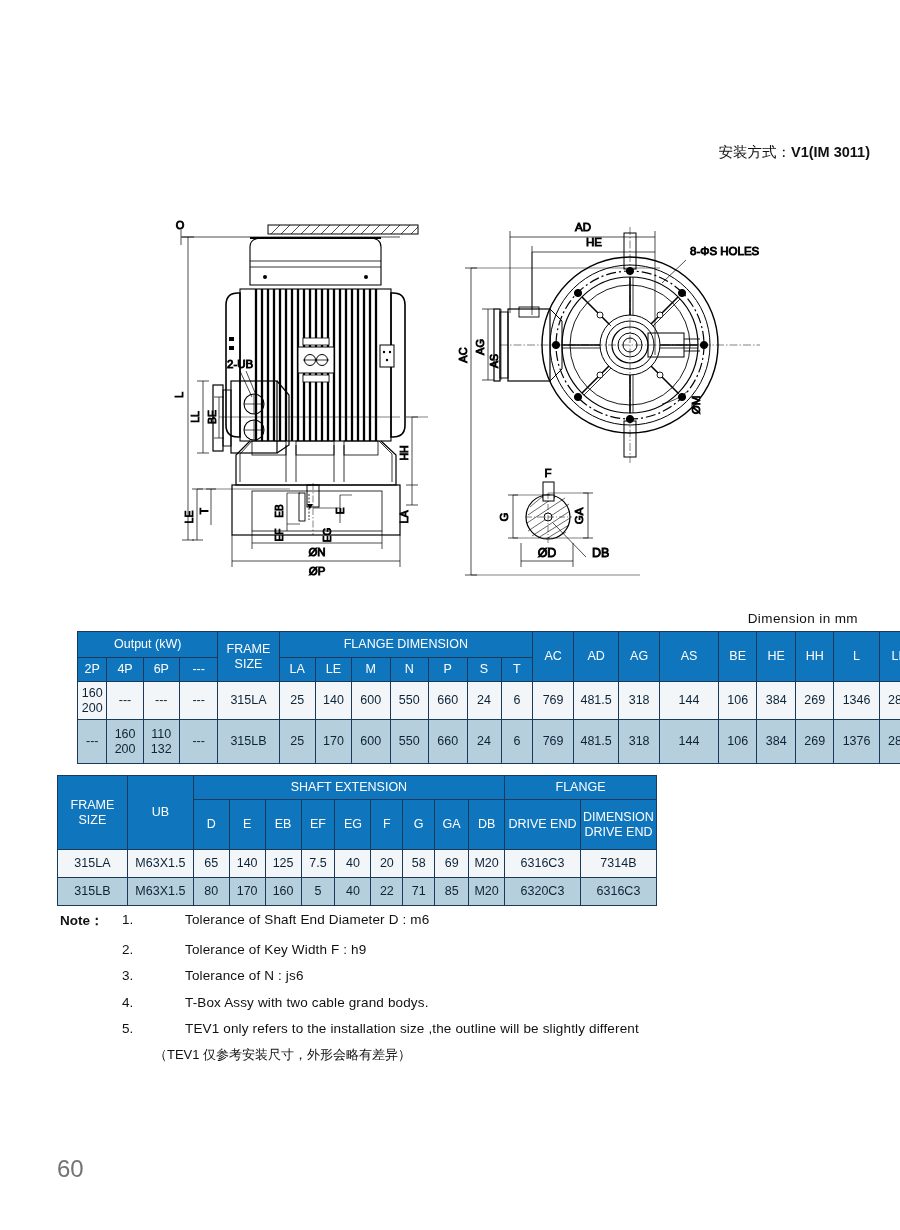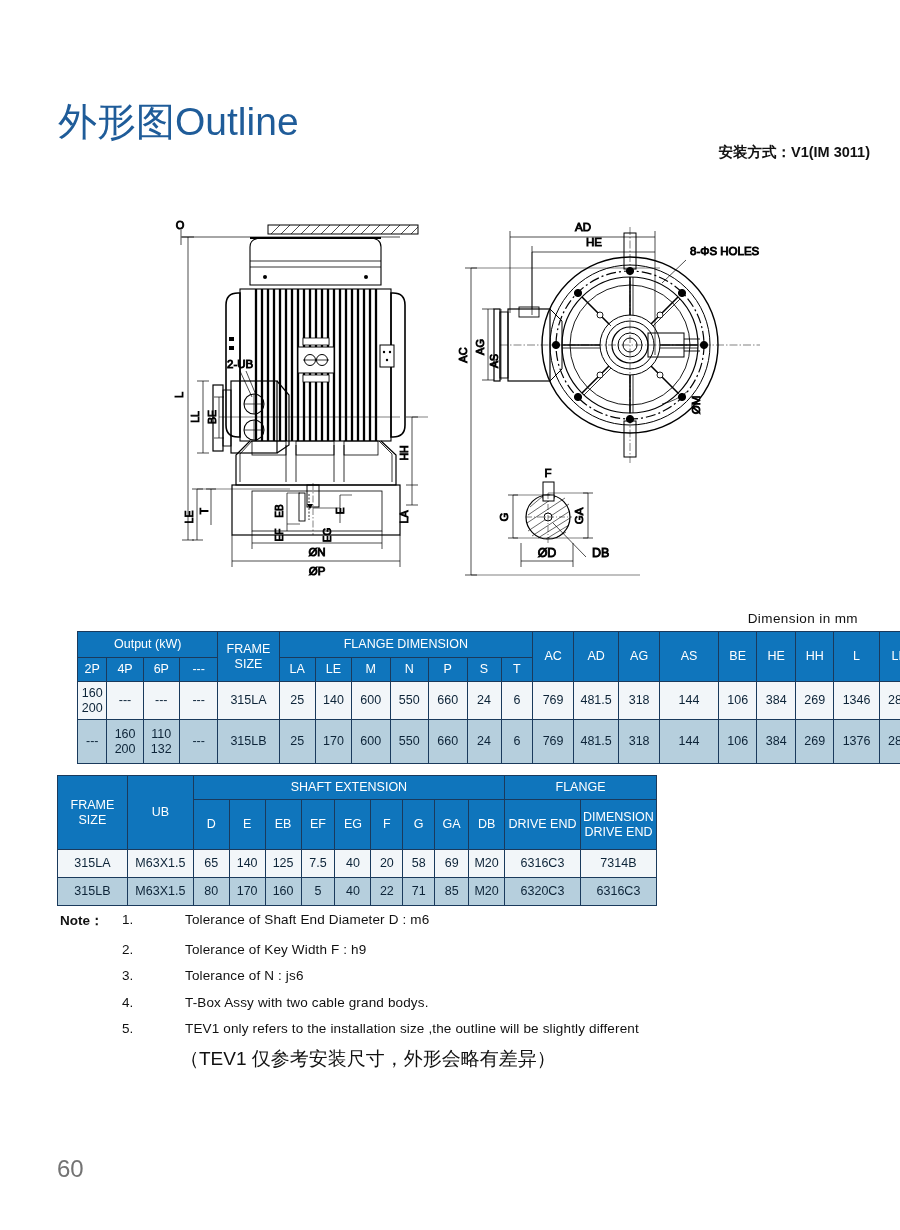--- a/index.html
+++ b/index.html
@@ -21,21 +21,21 @@
   }
   .title-main .en{font-weight:400;}
   .title-sub{
     position:absolute;left:60px;top:148px;
     font-size:25px;font-weight:400;color:#1a1a1a;white-space:nowrap;
   }
   .mount-type{
     position:absolute;right:30px;top:143px;
     font-size:14.5px;font-weight:700;color:#111;white-space:nowrap;
   }
-  .mount-type .lbl{font-weight:700;}
+  .mount-type .lbl{font-weight:400;}
 
   
   .drawing{position:absolute;left:0;top:205px;width:900px;height:400px;}
   .drawing svg{display:block;}
 
   
   .dim-note{
     position:absolute;right:42px;top:611px;
     font-size:13.5px;color:#111;white-space:nowrap;letter-spacing:.4px;
   }
@@ -59,40 +59,37 @@
   .two-line{line-height:1.16;}
 
   
   .notes{position:absolute;left:60px;top:912px;width:780px;}
   .note-row{display:flex;align-items:flex-start;margin-bottom:11.5px;}
   .note-label{
     width:62px;flex:0 0 62px;font-size:13.5px;font-weight:700;color:#111;
   }
   .note-num{width:16px;flex:0 0 16px;font-size:13.5px;color:#111;}
   .note-text{font-size:13.5px;color:#111;letter-spacing:.15px;margin-left:47px;}
-  .note-cn{font-size:19px;color:#111;margin-left:120px;margin-top:-2px;}
+  .note-cn{font-size:13px;color:#111;margin-left:94px;margin-top:-2px;}
 
   
   .page-num{
     position:absolute;left:57px;top:1155px;
     font-family:Liberation Sans, sans-serif;
     font-size:24px;color:#737373;
   }
 
   
   text{font-family:"Liberation Sans","DejaVu Sans",sans-serif;fill:#000;}
 </style>
 </head>
 <body>
 
 <div class="page">
 
-  <div class="title-main">
-    <span>外形图</span><span class="en">Outline</span>
-  </div>
   <div class="mount-type">
     <span class="lbl">安装方式：</span><span>V1(IM 3011)</span>
   </div>
 
   <div class="drawing">
   <svg width="900" height="400" viewBox="0 0 900 400">
     <g stroke="#000" fill="none" stroke-width="0.9">
 
       <g>
 

